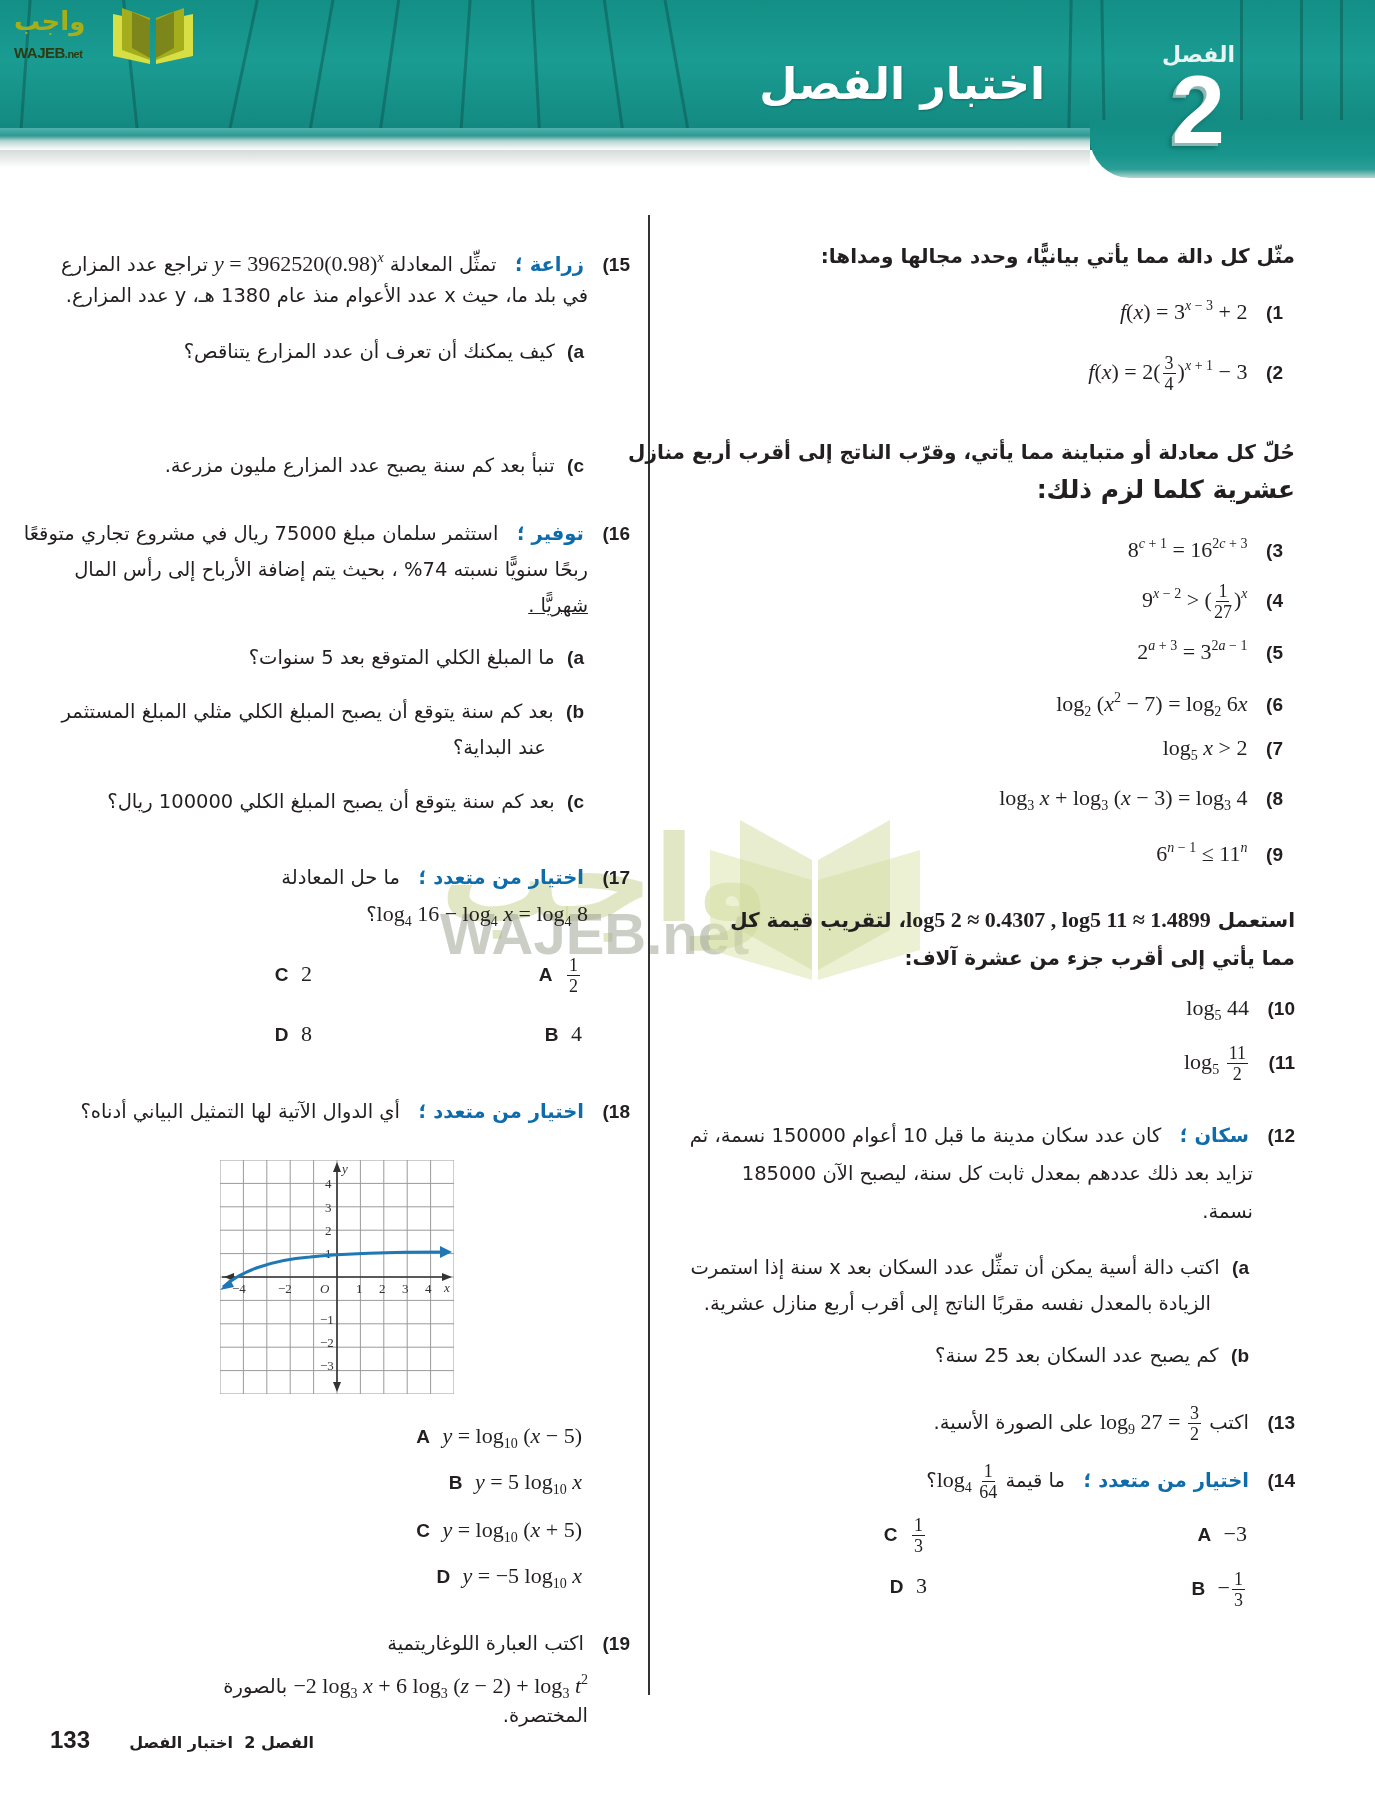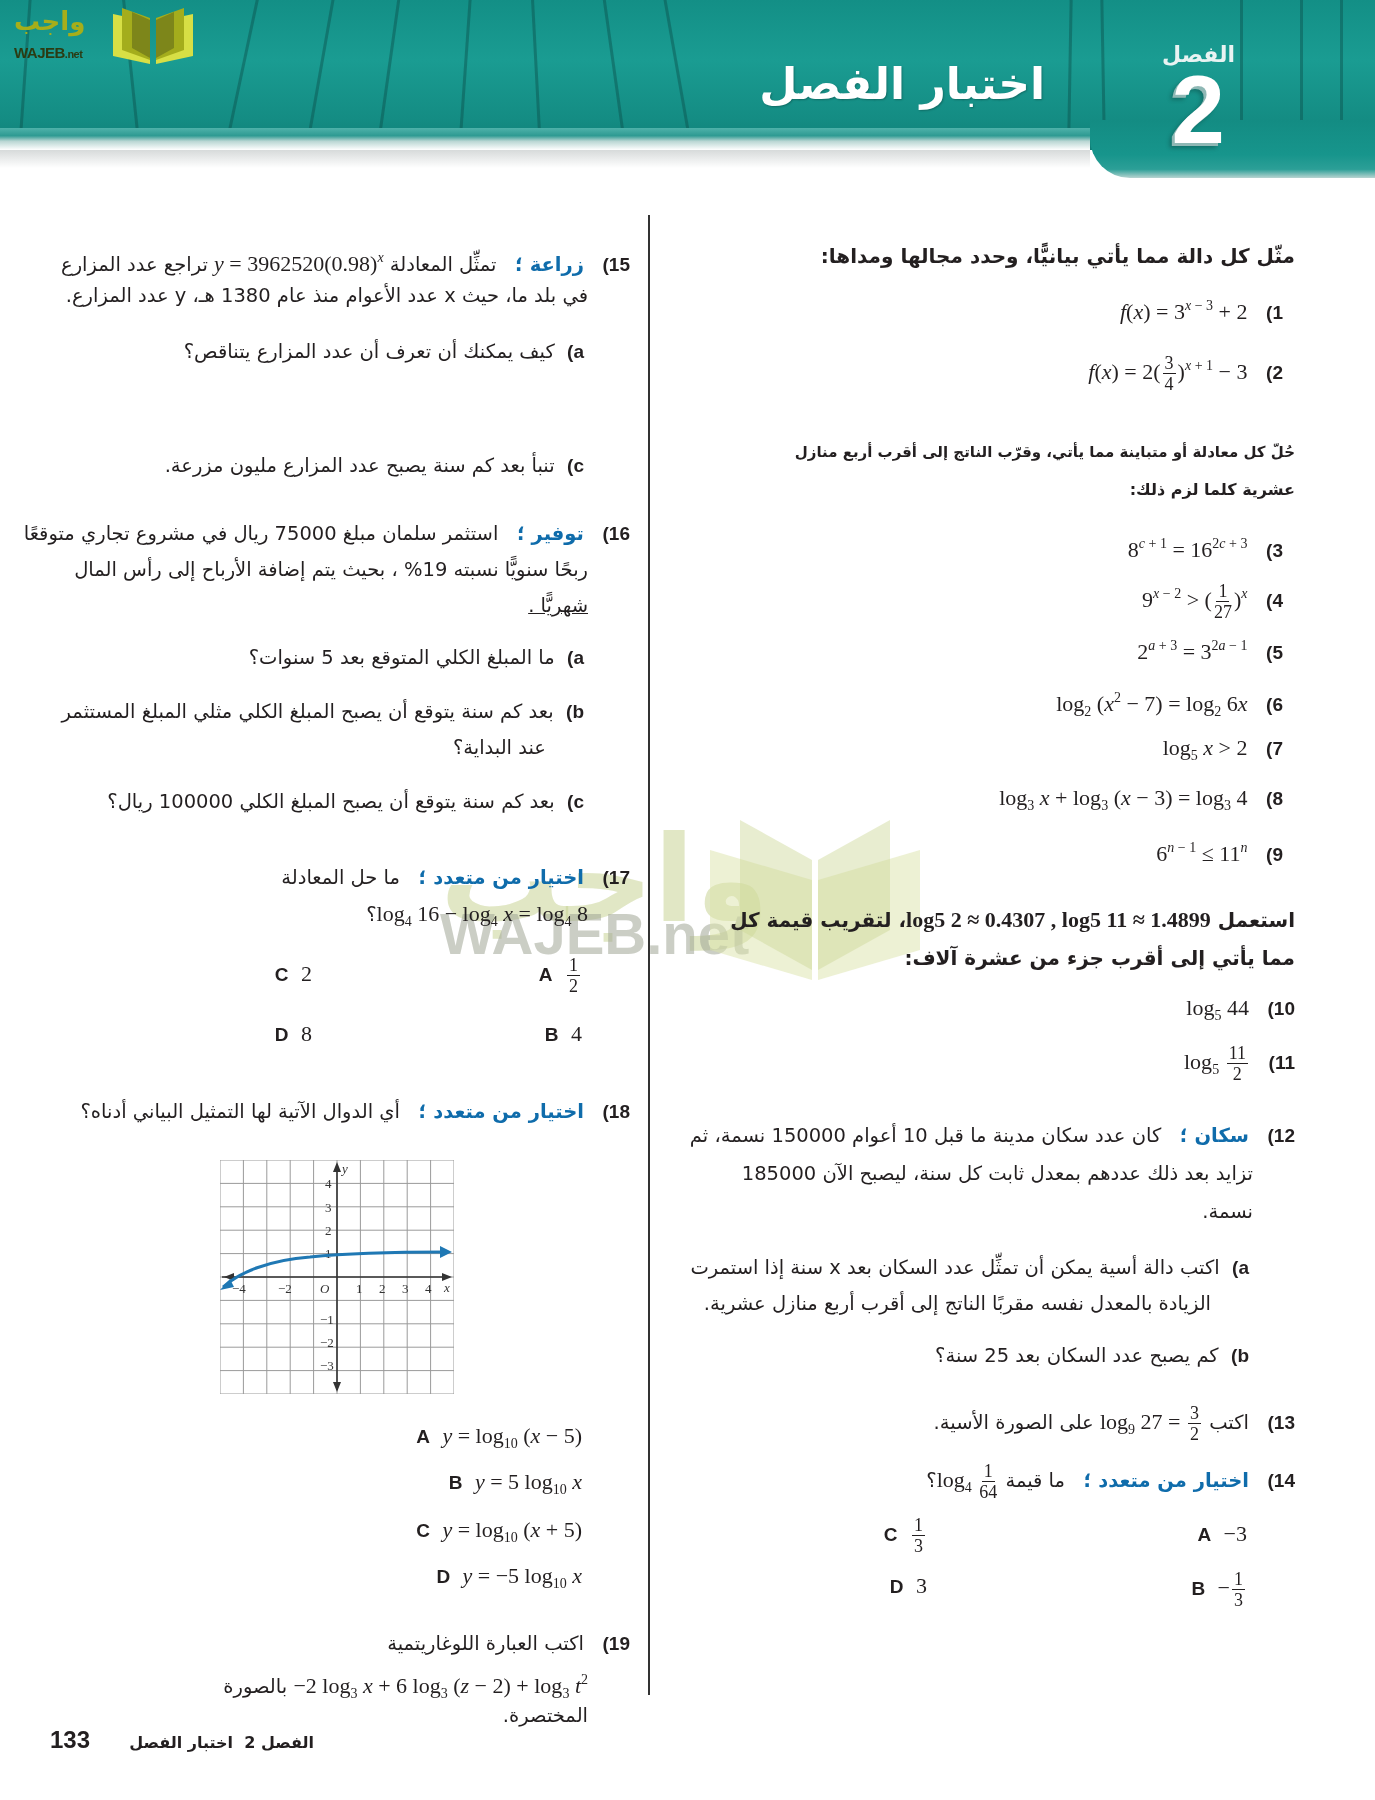--- a/index.html
+++ b/index.html
@@ -145,22 +145,22 @@
   </div>
 
   <div class="p" style="top:348px; right:12px;">
     <span class="num">2</span><span class="num">)</span>&nbsp;&nbsp;
     <span class="math"><i>f</i>(<i>x</i>) = 2(<span class="frac">
           <span>3</span>
           <span>4</span>
         </span>)<span class="sup"><i>x</i> + 1</span> − 3</span>
   </div>
 
-  <div class="p bold" style="top:434px; font-size:15px;">حُلّ كل معادلة أو متباينة مما يأتي، وقرّب الناتج إلى أقرب أربع منازل</div>
-  <div class="p bold" style="top:472px; font-size:16px;">عشرية كلما لزم ذلك:</div>
+  <div class="p bold" style="top:434px; font-size:20px;">حُلّ كل معادلة أو متباينة مما يأتي، وقرّب الناتج إلى أقرب أربع منازل</div>
+  <div class="p bold" style="top:472px; font-size:25px;">عشرية كلما لزم ذلك:</div>
 
   <div class="p" style="top:526px; right:12px;">
     <span class="num">3</span><span class="num">)</span>&nbsp;&nbsp;
     <span class="math">8<span class="sup"><i>c</i> + 1</span> = 16<span class="sup">2<i>c</i> + 3</span></span>
   </div>
 
   <div class="p" style="top:576px; right:12px;">
     <span class="num">4</span><span class="num">)</span>&nbsp;&nbsp;
     <span class="math">9<span class="sup"><i>x</i> − 2</span> &gt; (<span class="frac">
           <span>1</span>
@@ -281,21 +281,21 @@
   </div>
   <div class="p" style="top:448px; right:46px;">
     <span class="letter">c</span><span class="letter">)</span>&nbsp;&nbsp;<span>تنبأ بعد كم سنة يصبح عدد المزارع مليون مزرعة.</span>
   </div>
 
   <div class="p" style="top:516px;">
     <span class="num">16</span><span class="num">)</span>&nbsp;&nbsp;
     <span class="label">توفير ؛</span>&nbsp;&nbsp;
     <span>استثمر سلمان مبلغ 75000 ريال في مشروع تجاري متوقعًا</span>
   </div>
-  <div class="p" style="top:552px; right:42px;">ربحًا سنويًّا نسبته 19% ، بحيث يتم إضافة الأرباح إلى رأس المال</div>
+  <div class="p" style="top:552px; right:42px;">ربحًا سنويًّا نسبته 74% ، بحيث يتم إضافة الأرباح إلى رأس المال</div>
   <div class="p" style="top:588px; right:42px;text-decoration:underline;">شهريًّا .</div>
   <div class="p" style="top:640px; right:46px;">
     <span class="letter">a</span><span class="letter">)</span>&nbsp;&nbsp;<span>ما المبلغ الكلي المتوقع بعد 5 سنوات؟</span>
   </div>
   <div class="p" style="top:694px; right:46px;">
     <span class="letter">b</span><span class="letter">)</span>&nbsp;&nbsp;<span>بعد كم سنة يتوقع أن يصبح المبلغ الكلي مثلي المبلغ المستثمر</span>
   </div>
   <div class="p" style="top:730px; right:84px;">عند البداية؟</div>
   <div class="p" style="top:784px; right:46px;">
     <span class="letter">c</span><span class="letter">)</span>&nbsp;&nbsp;<span>بعد كم سنة يتوقع أن يصبح المبلغ الكلي 100000 ريال؟</span>

